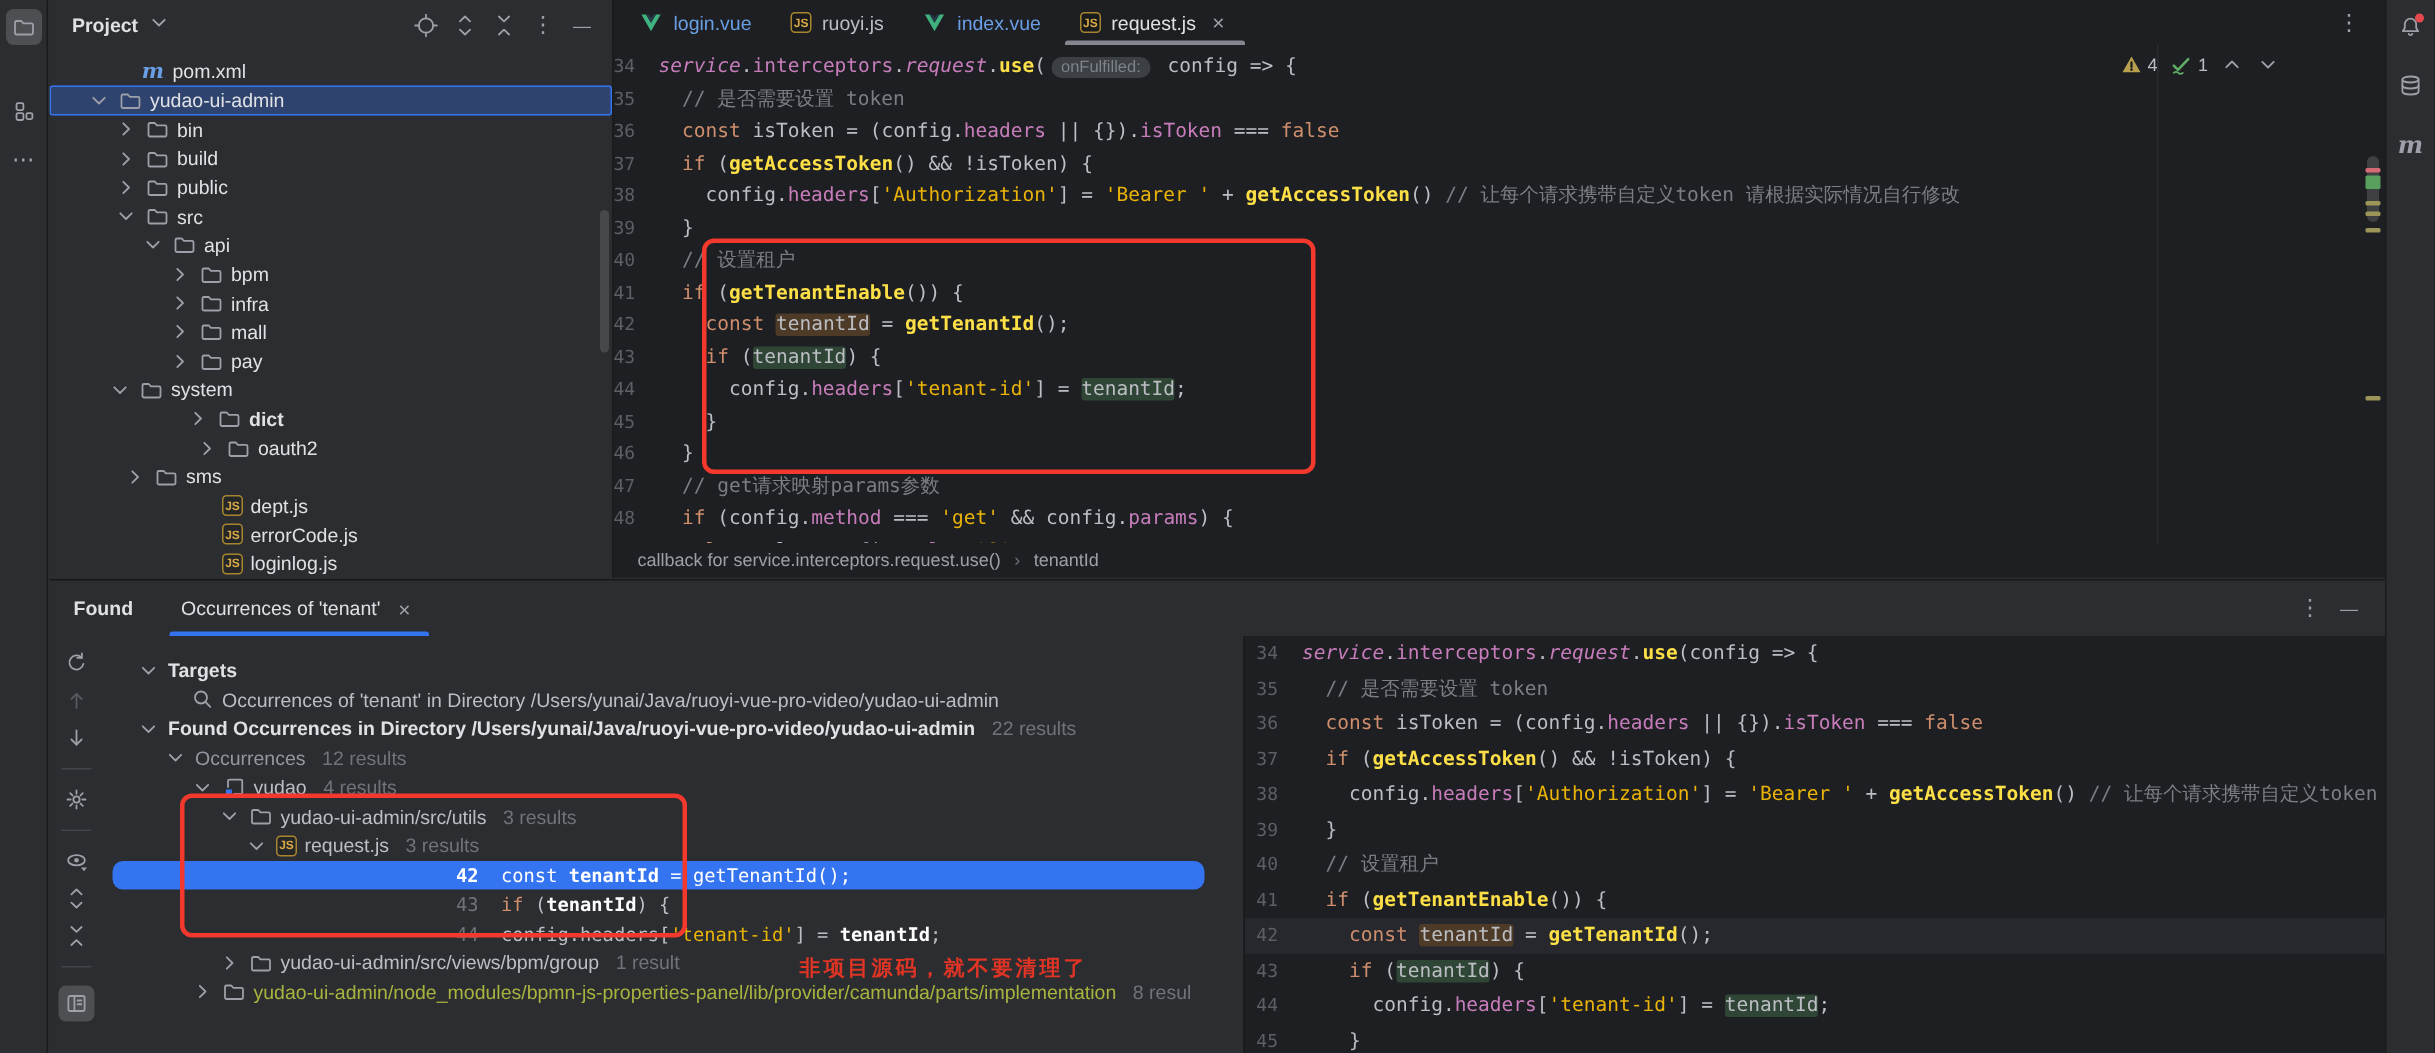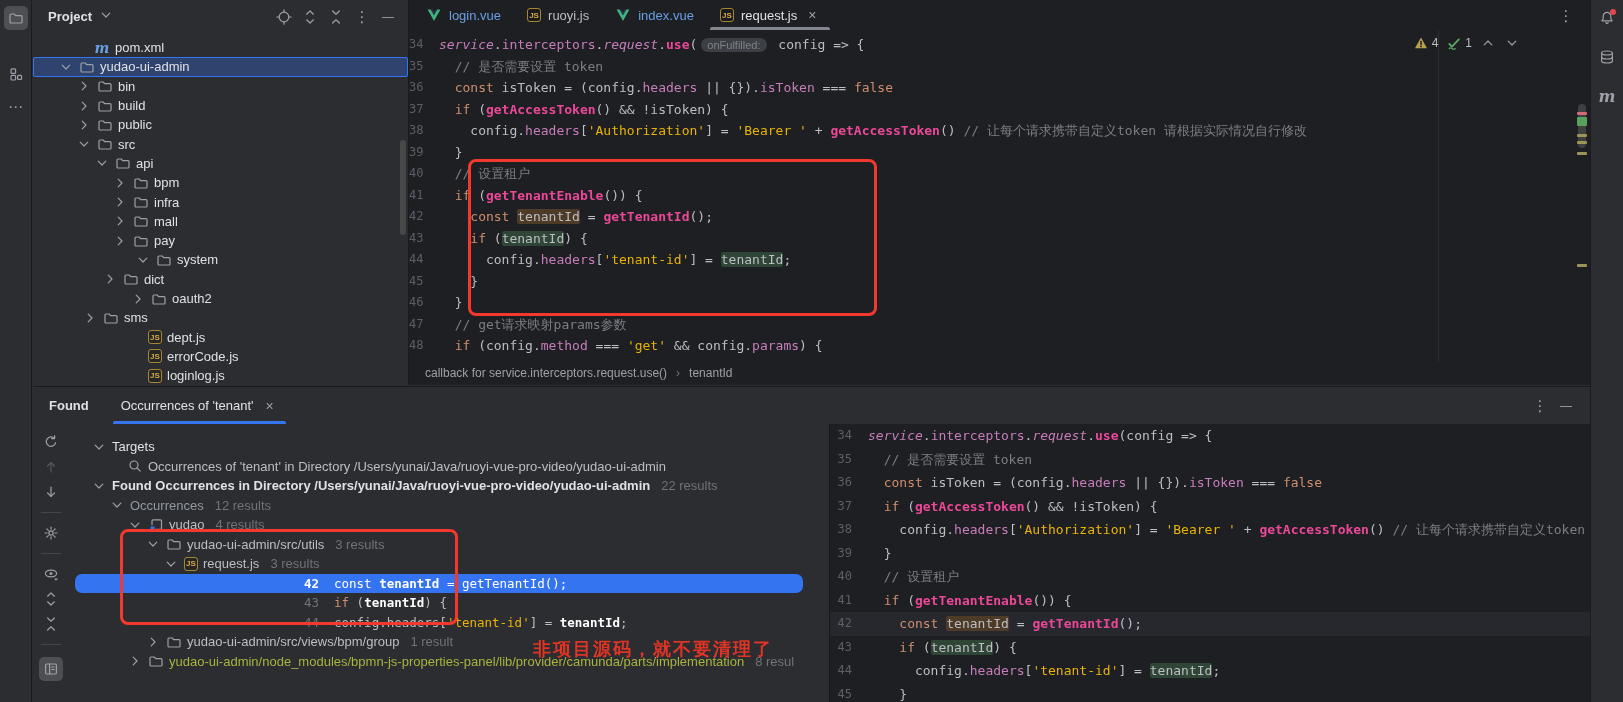--- a/index.html
+++ b/index.html
@@ -65,39 +65,39 @@
   .estripe{position:absolute;top:0;right:2px;width:12px;bottom:0;}
   .thumb{position:absolute;left:2px;width:8px;top:74px;height:44px;background:rgba(255,255,255,.15);border-radius:4px;}
   .mk{position:absolute;left:1px;width:10px;height:3px;border-radius:1px;}
 
   
   .tk-t{color:#bcbec4;}
   .tk-k{color:#cf8e6d;}
   .tk-s{color:#eab308;}
   .tk-c{color:#7a7e85;}
   .tk-p{color:#c77dbb;}
-  .tk-f{color:#ec4899;font-weight:600;}
+  .tk-f{color:#fde047;font-weight:600;}
   .tk-fi{color:#c77dbb;font-style:italic;}
   .tk-hw{color:#bcbec4;background:#4d3a27;border-radius:2px;}
   .tk-hr{color:#bcbec4;background:#2f4536;border-radius:2px;}
   .tk-b{color:#fff;font-weight:700;}
   .tk-hint{background:#3c3f44;color:#7e828a;border-radius:9px;padding:1px 6px;margin:0 4px;
            font-family:"Liberation Sans",sans-serif;font-size:11px;}
 
   
   .find{position:absolute;left:33px;top:386px;width:1557px;height:316px;background:#2b2d30;border-top:1px solid #19191c;}
   .fhead{display:flex;align-items:center;height:37px;padding:0 16px;gap:6px;}
   .ftitle{font-weight:700;color:#dfe1e5;}
   .ftab{position:relative;display:flex;align-items:center;gap:8px;height:37px;padding:0 10px;margin-left:16px;color:#dfe1e5;}
   .ftab::after{content:'';position:absolute;left:2px;right:2px;bottom:0;height:3px;background:#3574f0;border-radius:2px 2px 0 0;}
   .fbody{display:flex;height:279px;}
   .ftools{width:36px;display:flex;flex-direction:column;align-items:center;padding-top:10px;gap:9px;}
   .ftree{position:relative;width:760px;overflow:hidden;padding-top:13px;font-size:13px;}
   .ftree .lbl{color:#bcbec4;}
-  .ftree .lbl.head{font-weight:400;color:#dfe1e5;}
+  .ftree .lbl.head{font-weight:700;color:#dfe1e5;}
   .ftree .lbl.bold{font-weight:700;color:#dfe1e5;}
   .ftree .lbl.dim{color:#9298a1;}
   .ftree .lbl.lib{color:#a9b33f;}
   .count{color:#6f737a;margin-left:6px;}
   .rnum{flex:none;width:26px;text-align:right;margin-right:10px;color:#6f737a;
         font-family:"DejaVu Sans Mono","Liberation Mono",monospace;font-size:12.5px;}
   .rcode{white-space:pre;font-family:"DejaVu Sans Mono","Liberation Mono",monospace;font-size:12.5px;}
   .trow.sel{background:#3574f0;border-radius:7px;margin-left:6px;margin-right:26px;}
   .trow.sel .rnum{color:#fff;font-weight:700;}
   .trow.sel .tk-t,.trow.sel .tk-k,.trow.sel .tk-s{color:#fff;}
@@ -110,21 +110,21 @@
   
   .rightbar{position:absolute;left:1590px;top:0;width:33px;height:702px;background:#2b2d30;
             border-left:1px solid #1a1b1d;display:flex;flex-direction:column;align-items:center;
             padding-top:10px;gap:23px;}
   .rightbar .mvn{color:#9da0a8;font-size:16px;}
 
   
   .redbox{position:absolute;border:3px solid #f3392d;border-radius:8px;pointer-events:none;}
   .rb1{left:59px;top:129px;width:409px;height:157px;}
   .rb2{left:87px;top:142px;width:338px;height:96px;}
-  .rednote{position:absolute;left:500px;top:250px;color:#e03425;font-size:18px;font-weight:700;
+  .rednote{position:absolute;left:500px;top:250px;color:#e03425;font-size:14px;font-weight:700;
            letter-spacing:2px;pointer-events:none;}
 </style>
 </head>
 <body>
 
 <div class="app">
 
   <div class="activitybar">
       <span class="ic active">
         <svg width="16" height="16" viewBox="0 0 16 16" fill="none" stroke="currentColor" stroke-width="1.2" stroke-linecap="round" stroke-linejoin="round">
@@ -304,34 +304,34 @@
               <polyline points="6.2 4.2 10 8 6.2 11.8"></polyline>
             </svg>
           </span>
           <span class="ic">
             <svg width="16" height="16" viewBox="0 0 16 16" fill="none" stroke="currentColor" stroke-width="1.2" stroke-linecap="round" stroke-linejoin="round">
               <path d="M2 5c0-.55.45-1 1-1h3.2l1.4 1.6h5.4c.55 0 1 .45 1 1V12c0 .55-.45 1-1 1H3c-.55 0-1-.45-1-1z"></path>
             </svg>
           </span>
           <span class="lbl">pay</span>
         </div>
-        <div class="trow" style="height: 19.3px; padding-left: 102px;">
+        <div class="trow" style="height: 19.3px; padding-left: 39px;">
           <span class="ic">
             <svg width="16" height="16" viewBox="0 0 16 16" fill="none" stroke="currentColor" stroke-width="1.2" stroke-linecap="round" stroke-linejoin="round">
               <polyline points="4.2 6.2 8 10 11.8 6.2"></polyline>
             </svg>
           </span>
           <span class="ic">
             <svg width="16" height="16" viewBox="0 0 16 16" fill="none" stroke="currentColor" stroke-width="1.2" stroke-linecap="round" stroke-linejoin="round">
               <path d="M2 5c0-.55.45-1 1-1h3.2l1.4 1.6h5.4c.55 0 1 .45 1 1V12c0 .55-.45 1-1 1H3c-.55 0-1-.45-1-1z"></path>
             </svg>
           </span>
           <span class="lbl">system</span>
         </div>
-        <div class="trow" style="height: 19.3px; padding-left: 69px;">
+        <div class="trow" style="height: 19.3px; padding-left: 91px; font-weight: bold;">
           <span class="ic">
             <svg width="16" height="16" viewBox="0 0 16 16" fill="none" stroke="currentColor" stroke-width="1.2" stroke-linecap="round" stroke-linejoin="round">
               <polyline points="6.2 4.2 10 8 6.2 11.8"></polyline>
             </svg>
           </span>
           <span class="ic">
             <svg width="16" height="16" viewBox="0 0 16 16" fill="none" stroke="currentColor" stroke-width="1.2" stroke-linecap="round" stroke-linejoin="round">
               <path d="M2 5c0-.55.45-1 1-1h3.2l1.4 1.6h5.4c.55 0 1 .45 1 1V12c0 .55-.45 1-1 1H3c-.55 0-1-.45-1-1z"></path>
             </svg>
           </span>

